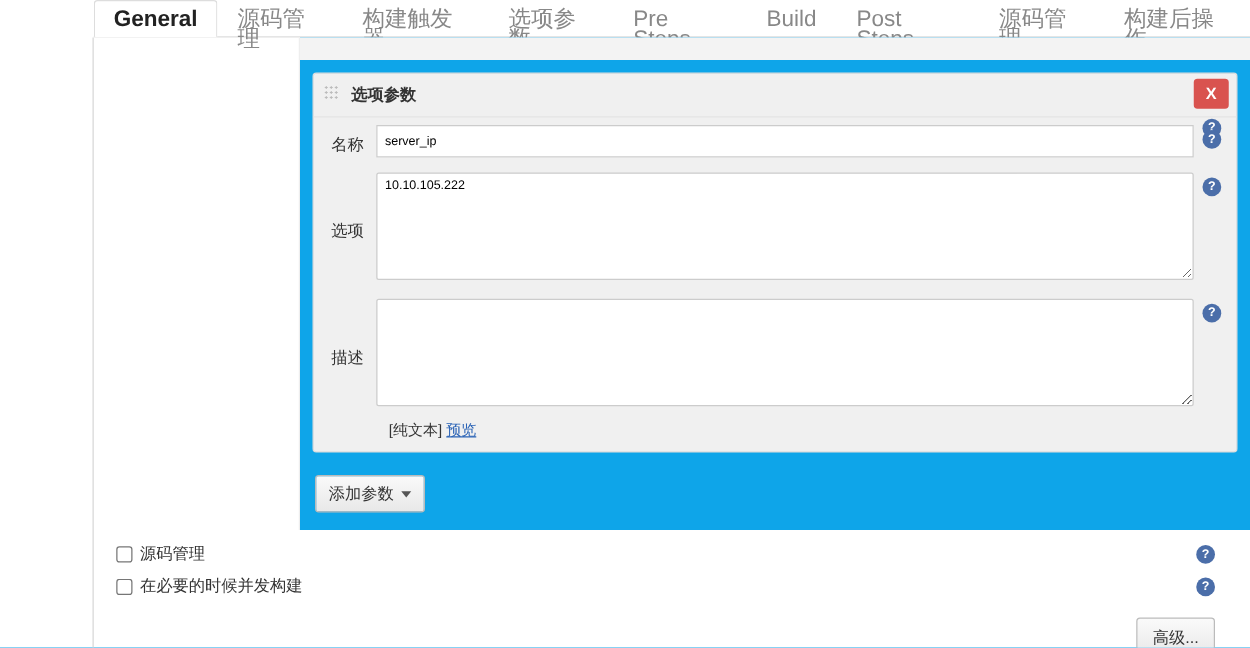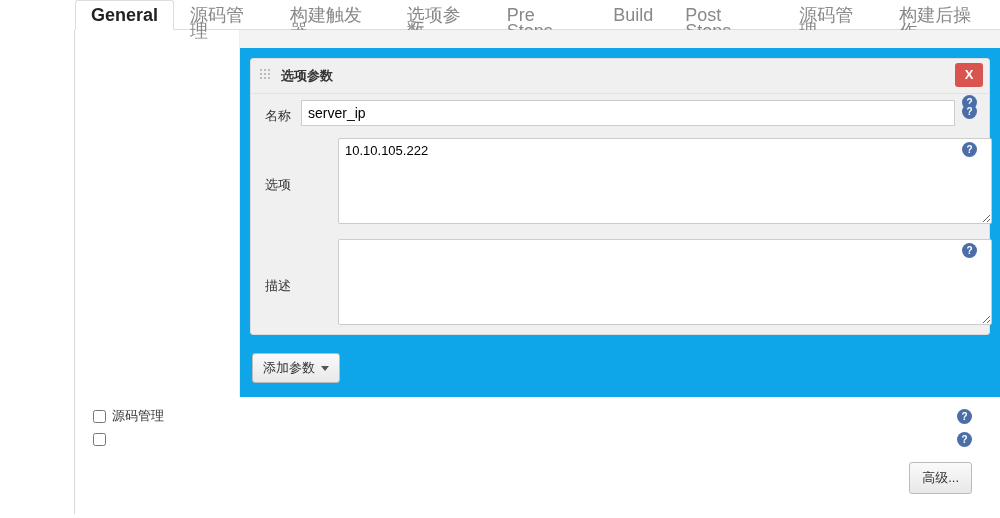--- a/index.html
+++ b/index.html
@@ -16,22 +16,22 @@
   .content { flex: 1; background: #0ea5e9; padding: 0; }
   .content-inner { padding: 10px 10px 10px 10px; }
   .panel { background: #f0f0f0; border: 1px solid #ddd; border-radius: 3px; position: relative; margin-bottom: 10px; }
   .panel-header { position: relative; padding: 8px 10px 8px 30px; border-bottom: 1px solid #e3e3e3; display: flex; align-items: center; font-weight: bold; font-size: 13px; color: #333; }
   .drag-handle { position: absolute; left: 8px; top: 9px; width: 12px; height: 12px; background-image: radial-gradient(circle, #bbb 1px, transparent 1px); background-size: 4px 4px; background-position: 0 0; }
   .close-btn { position: absolute; right: 6px; top: 4px; width: 28px; height: 24px; background: #d9534f; color: #fff; border-radius: 3px; text-align: center; line-height: 24px; font-weight: bold; font-size: 13px; cursor: pointer; }
   .help-icon { position: absolute; width: 15px; height: 15px; border-radius: 50%; background: #4b6ea9; color: #fff; font-size: 10px; line-height: 15px; text-align: center; font-weight: bold; cursor: pointer; }
   .field-row { display: flex; padding: 6px 34px 6px 10px; align-items: center; position: relative; }
   .field-label { width: 40px; text-align: right; padding-right: 10px; padding-top: 5px; color: #333; font-size: 13px; flex-shrink: 0; }
   .field-control { flex: 1; }
-  .text-input { width: 100%; padding: 4px 6px; border: 1px solid #ccc; border-radius: 0; font-size: 14px; height: 26px; background: #fff; }
-  .textarea { width: 100%; padding: 4px 6px; border: 1px solid #ccc; border-radius: 2px; font-size: 13px; background: #fff; resize: both; font-family: inherit; margin-left: 37px; }
+  .text-input { width: 100%; padding: 4px 6px; border: 1px solid #ccc; border-radius: 0; font-size: 10px; height: 26px; background: #fff; }
+  .textarea { width: 100%; padding: 4px 6px; border: 1px solid #ccc; border-radius: 2px; font-size: 10px; background: #fff; resize: both; font-family: inherit; }
   .ta-choices { height: 86px; }
   .ta-desc { height: 86px; }
   .hint-row { padding: 2px 34px 8px 60px; font-size: 12px; color: #333; }
   .hint-row a { color: #2962b5; text-decoration: underline; cursor: pointer; }
   .add-param-row { padding: 8px 0 4px 2px; }
   .dropdown-btn { display: inline-flex; align-items: center; gap: 6px; padding: 5px 10px; background: linear-gradient(#fafafa,#e8e8e8); border: 1px solid #bbb; border-radius: 3px; font-size: 13px; color: #333; cursor: pointer; }
   .caret-down { width: 0; height: 0; border-left: 4px solid transparent; border-right: 4px solid transparent; border-top: 5px solid #555; }
   .lower { padding: 6px 12px 12px 18px; }
   .check-row { display: flex; align-items: center; padding: 4px 0; position: relative; }
   .check-row input[type=checkbox] { margin-right: 6px; }
@@ -91,40 +91,44 @@
               </div>
 
               <div class="field-row">
                 <div class="field-label">描述</div>
                 <div class="field-control">
                   <textarea class="textarea ta-desc" style=""></textarea>
                 </div>
                 <span class="help-icon field-help">?</span>
               </div>
 
+              <div class="hint-row">
+                <span>[纯文本] </span><a>预览</a>
+              </div>
             </div>
 
             <div class="add-param-row">
               <div class="dropdown-btn">
                 <span>添加参数</span>
                 <span class="caret-down"></span>
               </div>
             </div>
           </div>
         </div>
       </div>
 
       <div class="lower">
         <div class="check-row">
           <input type="checkbox" style="">
           <span>源码管理</span>
           <span class="help-icon">?</span>
         </div>
         <div class="check-row">
           <input type="checkbox" style="">
+          <span>在必要的时候并发构建</span>
           <span class="help-icon">?</span>
         </div>
         <div class="adv-row">
           <span class="adv-btn">高级...</span>
         </div>
       </div>
     </div>
   </div>
 
 </div>

